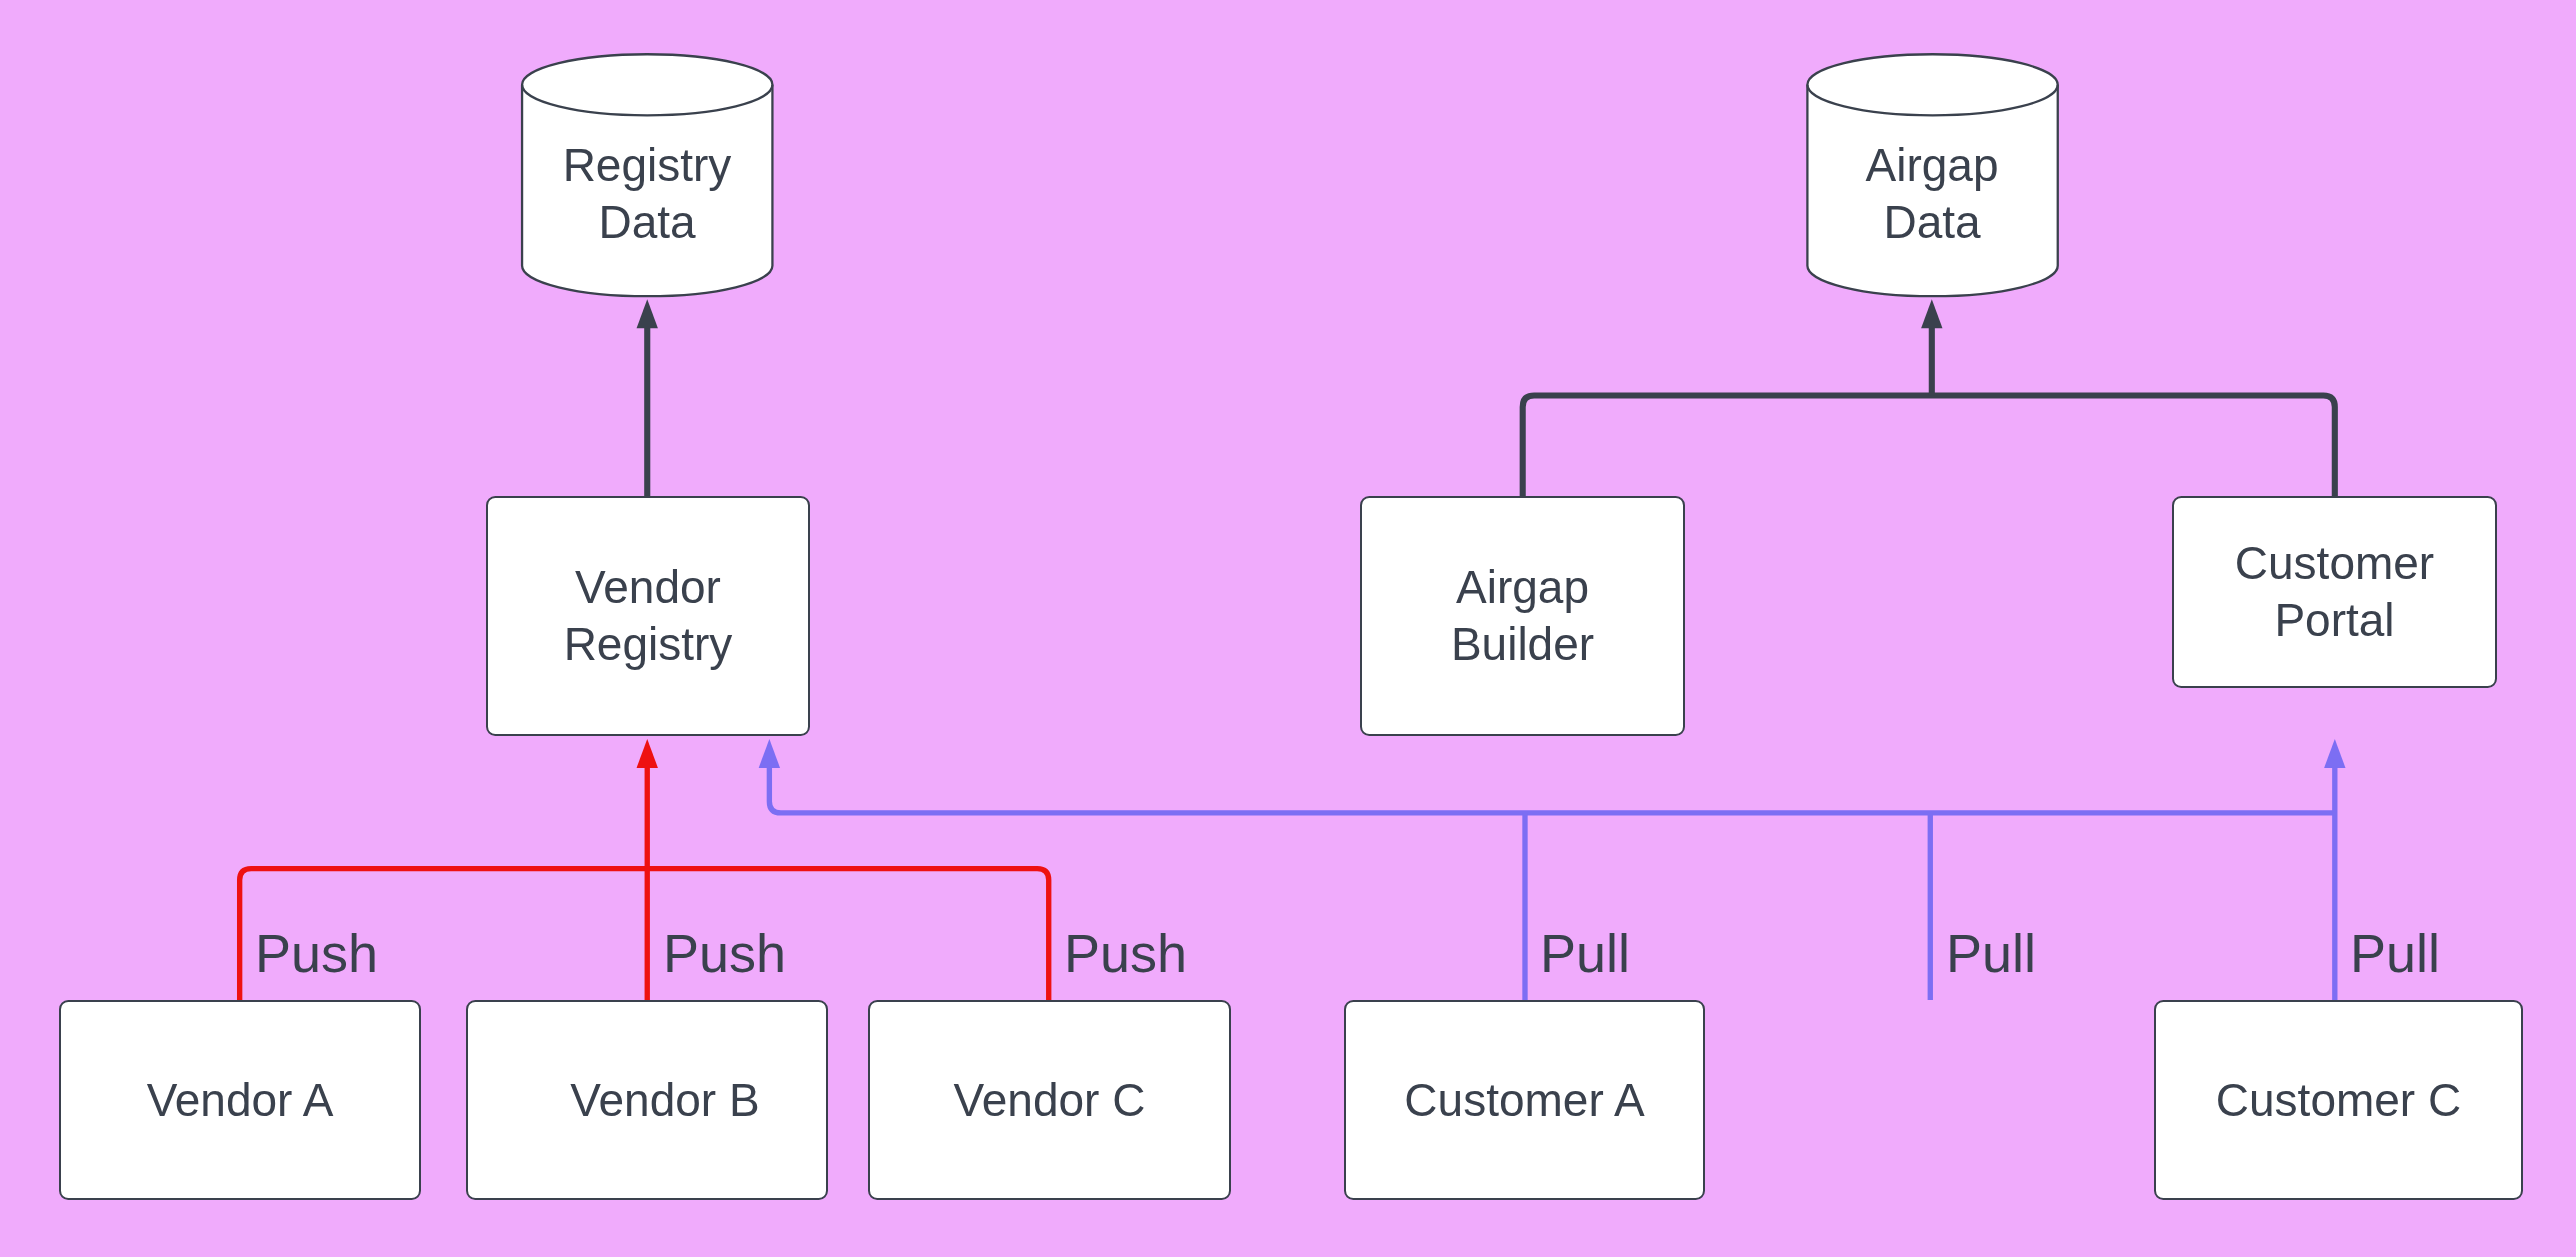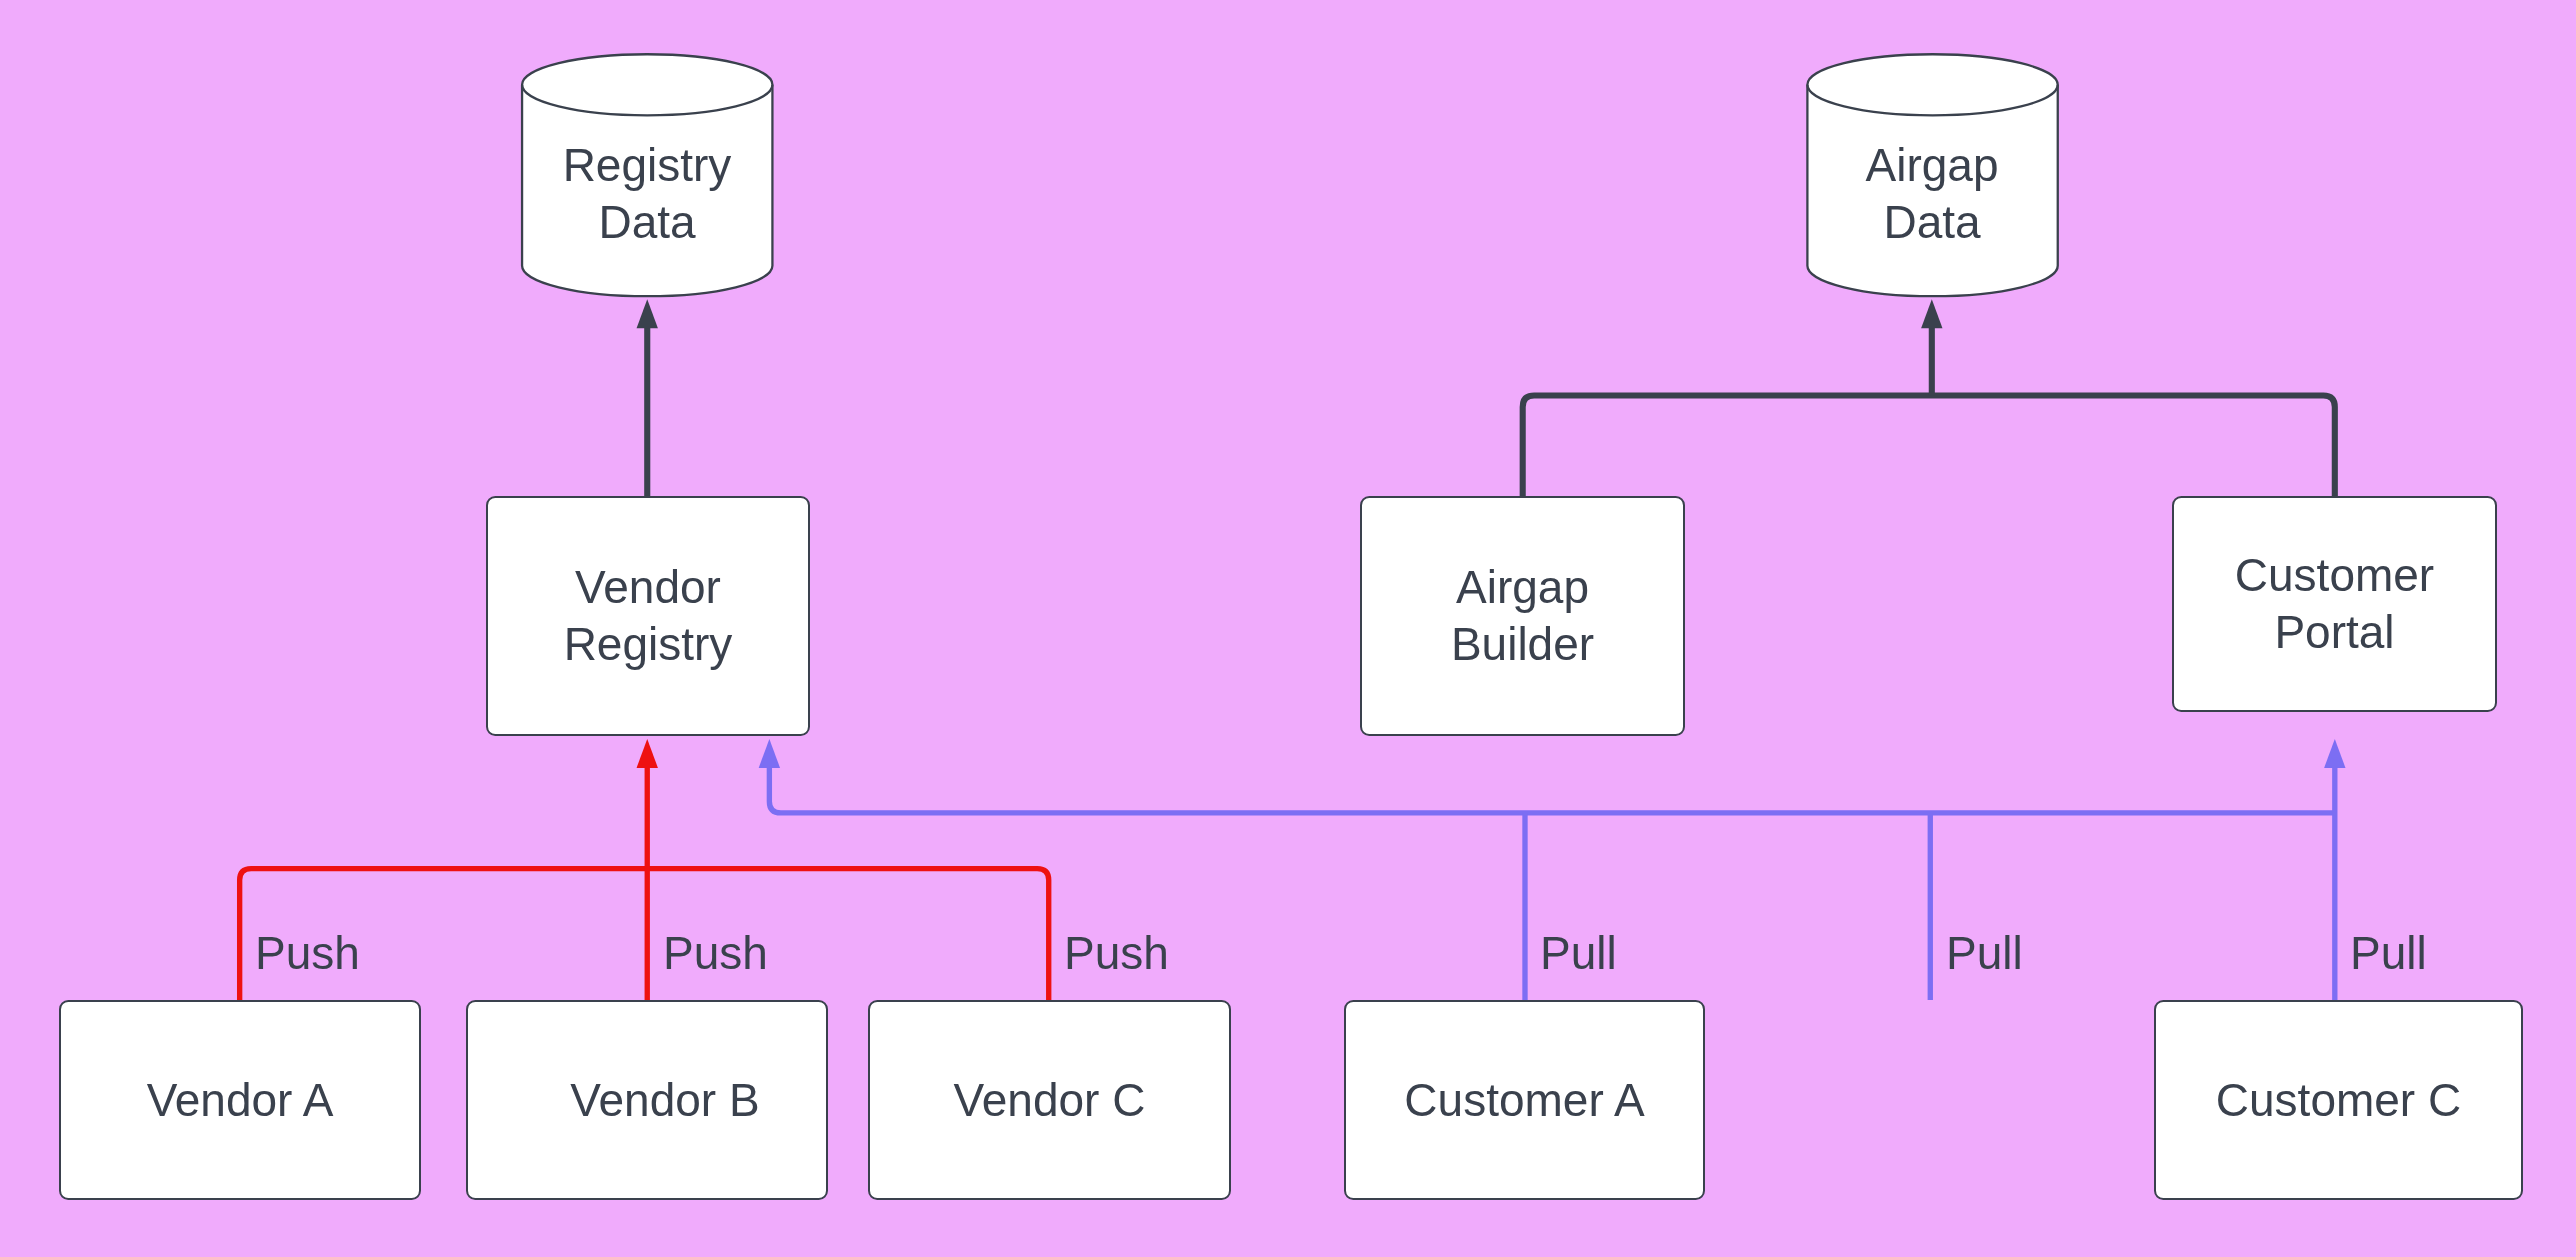--- a/index.html
+++ b/index.html
@@ -44,29 +44,29 @@
     align-items: center;
     justify-content: center;
     text-align: center;
     font-size: 46px;
     line-height: 57px;
     white-space: pre-line;
     padding-top: 38px;
   }
   .edge-label {
     position: absolute;
-    font-size: 46px;
+    font-size: 54px;
     line-height: 57px;
     white-space: nowrap;
   }
 
   
   #vendor-registry  { left: 486px;  top: 496px; width: 324px; height: 240px; }
   #airgap-builder   { left: 1360px; top: 496px; width: 325px; height: 240px; }
-  #customer-portal  { left: 2172px; top: 496px; width: 325px; height: 216px; }
+  #customer-portal  { left: 2172px; top: 496px; width: 325px; height: 192px; }
 
   
   #vendor-a   { left: 59px;   top: 1000px; width: 362px; height: 200px; }
   #vendor-b   { left: 466px;  top: 1000px; width: 362px; height: 200px; padding-left: 36px; }
   #vendor-c   { left: 868px; top: 1000px; width: 363px; height: 200px; }
   #customer-a { left: 1344px; top: 1000px; width: 361px; height: 200px; }
   #customer-b { left: 1750px; top: 1000px; width: 361px; height: 200px; }
   #customer-c { left: 2154px; top: 1000px; width: 369px; height: 200px; }
 
   

